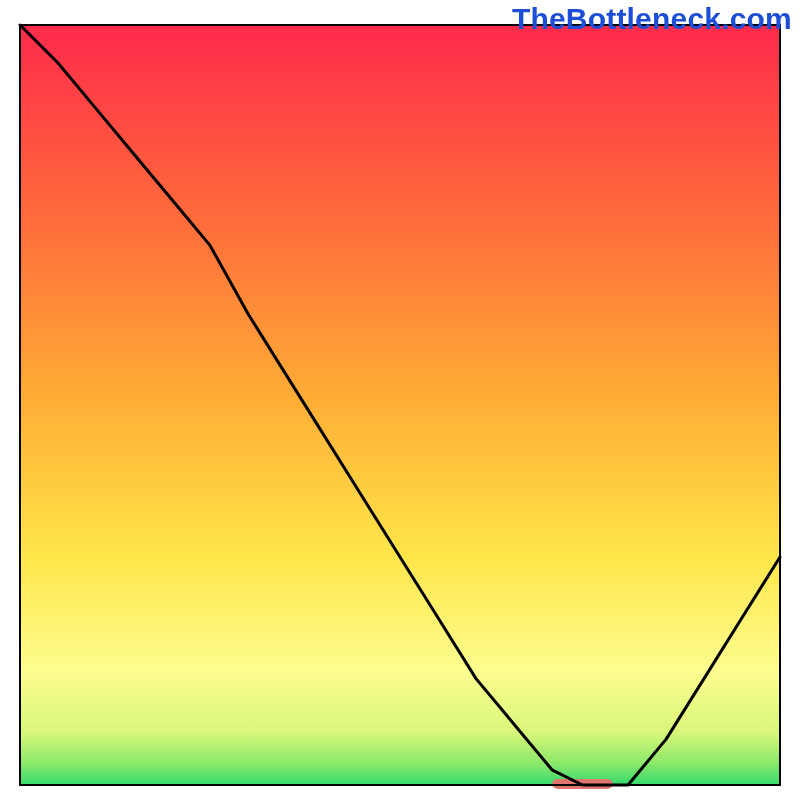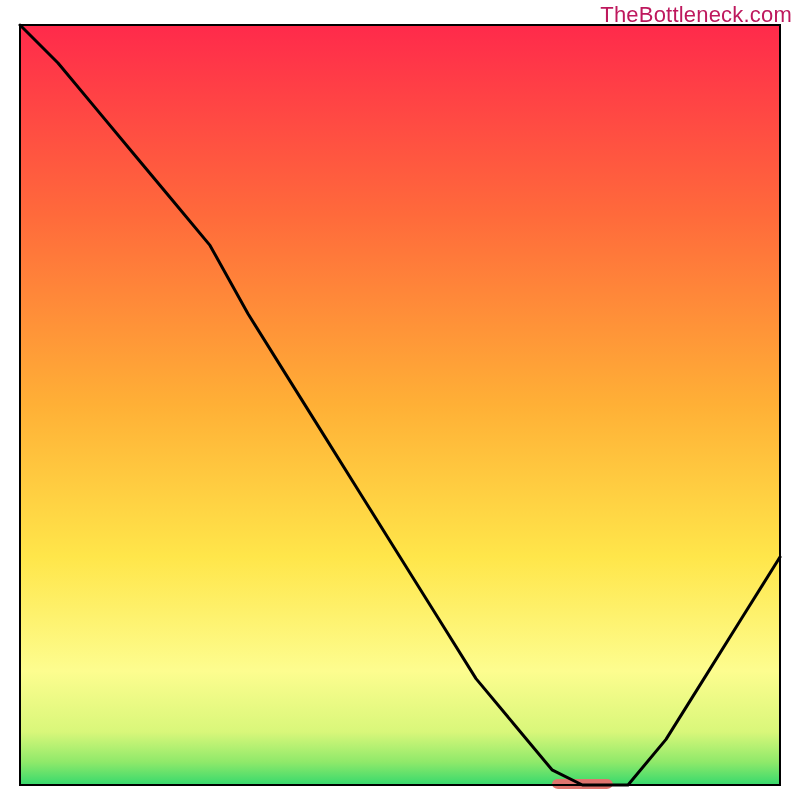--- a/index.html
+++ b/index.html
@@ -17,23 +17,23 @@
     height: 800px;
   }
   svg {
     position: absolute;
     inset: 0;
   }
   .watermark {
     position: absolute;
     top: 2px;
     right: 8px;
-    font-size: 22px;
-    font-weight: 400;
-    color: #be185d;
+    font-size: 30px;
+    font-weight: 700;
+    color: #1d4ed8;
     letter-spacing: 0.2px;
     pointer-events: none;
     user-select: none;
   }
 </style>
 </head>
 <body>
 
 <div class="canvas-wrap">
 

